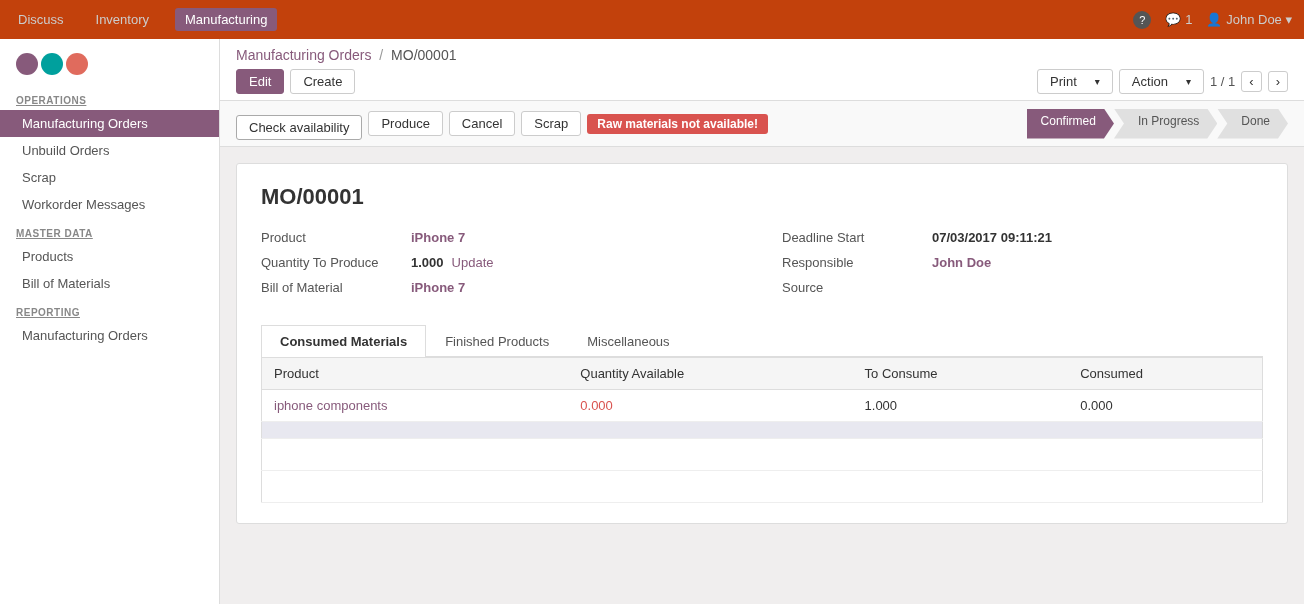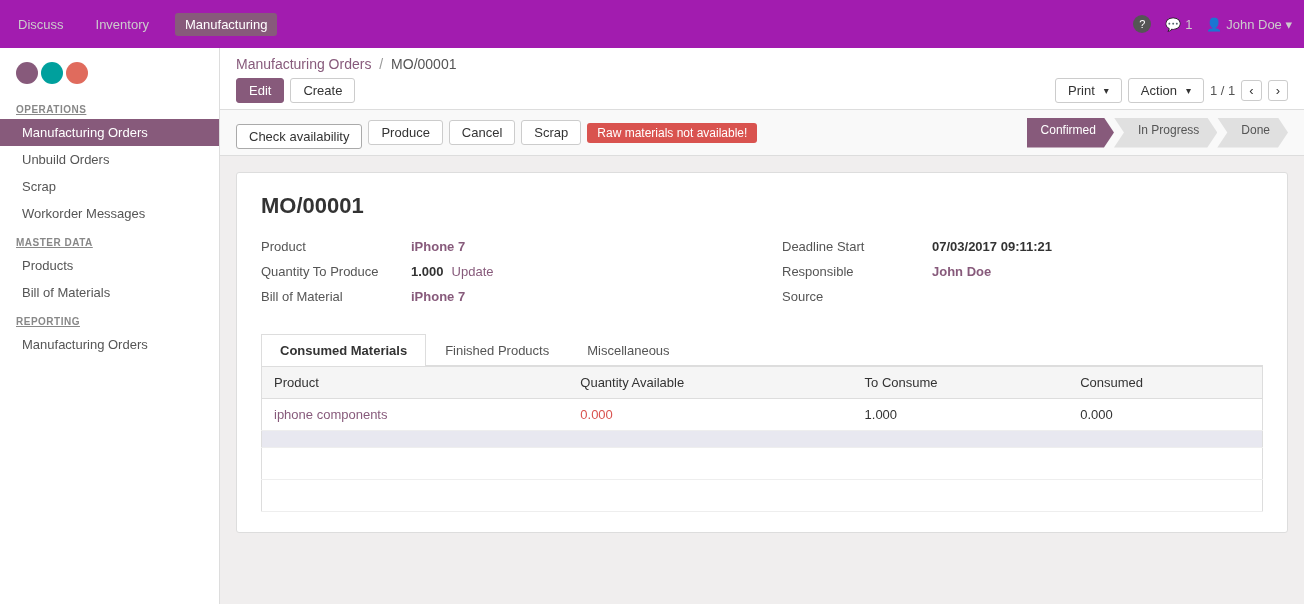--- a/index.html
+++ b/index.html
@@ -1,22 +1,22 @@
 <!DOCTYPE html>
 <html><head>
   <meta charset="utf-8">
   <style>
     * { box-sizing: border-box; margin: 0; padding: 0; }
     body { font-family: Arial, sans-serif; font-size: 13px; background: #f0eeee; color: #333; display: flex; flex-direction: column; height: 604px; overflow: hidden; }
 
     
     .top-nav {
-      background: #a21caf;
+      background: #c2410c;
       color: #ccc;
-      height: 48px;
+      height: 39px;
       display: flex;
       align-items: center;
       padding: 0 12px;
       justify-content: space-between;
       flex-shrink: 0;
     }
     .top-nav-left { display: flex; gap: 20px; align-items: center; }
     .top-nav-item { color: #ccc; font-size: 13px; cursor: pointer; padding: 4px 6px; }
     .top-nav-item.active { background: #875a7b; color: #fff; border-radius: 3px; padding: 4px 10px; }
     .top-nav-right { display: flex; align-items: center; gap: 14px; color: #ccc; font-size: 13px; }
@@ -101,21 +101,21 @@
       border-radius: 3px;
       cursor: pointer;
       font-size: 13px;
       color: #333;
     }
     .btn-primary {
       background: #875a7b;
       color: #fff;
       border-color: #875a7b;
     }
-    .btn-dropdown { display: flex; align-items: center; gap: 9px; }
+    .btn-dropdown { display: flex; align-items: center; gap: 18px; }
     .btn-dropdown .arrow { font-size: 10px; }
 
     
     .action-bar {
       background: #f9f9f9;
       border-bottom: 1px solid #ddd;
       padding: 6px 16px;
       display: flex;
       align-items: center;
       gap: 6px;
@@ -133,21 +133,21 @@
       background: #fff;
       border-color: #aaa;
       margin-top: 8px;
     }
     .status-badge {
       background: #d9534f;
       color: #fff;
       padding: 3px 10px;
       border-radius: 3px;
       font-size: 12px;
-      font-weight: normal;
+      font-weight: bold;
     }
 
     
     .status-pipeline {
       margin-left: auto;
       display: flex;
       align-items: center;
     }
     .status-step {
       padding: 5px 18px 11px 24px;

